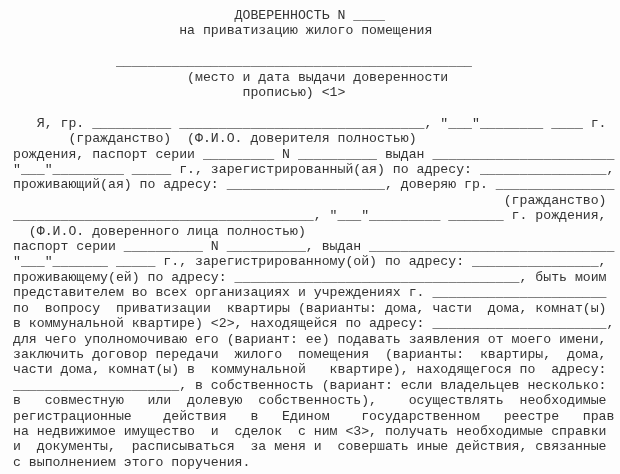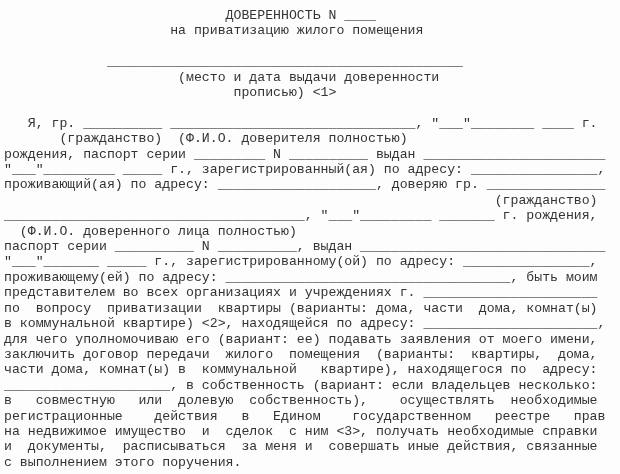--- a/index.html
+++ b/index.html
@@ -9,21 +9,21 @@
   body {
     width: 620px;
     height: 474px;
     overflow: hidden;
     background: #fdfdfd;
   }
   .page {
     width: 620px;
     height: 474px;
     box-sizing: border-box;
-    padding: 8px 0 0 4px;
+    padding: 8px 0 0 13px;
   }
   .doc {
     margin: 0;
     font-family: "Liberation Mono", "DejaVu Sans Mono", monospace;
     font-size: 13.2px;
     line-height: 15.4px;
     color: #333333;
     white-space: pre;
     letter-spacing: 0;
   }

